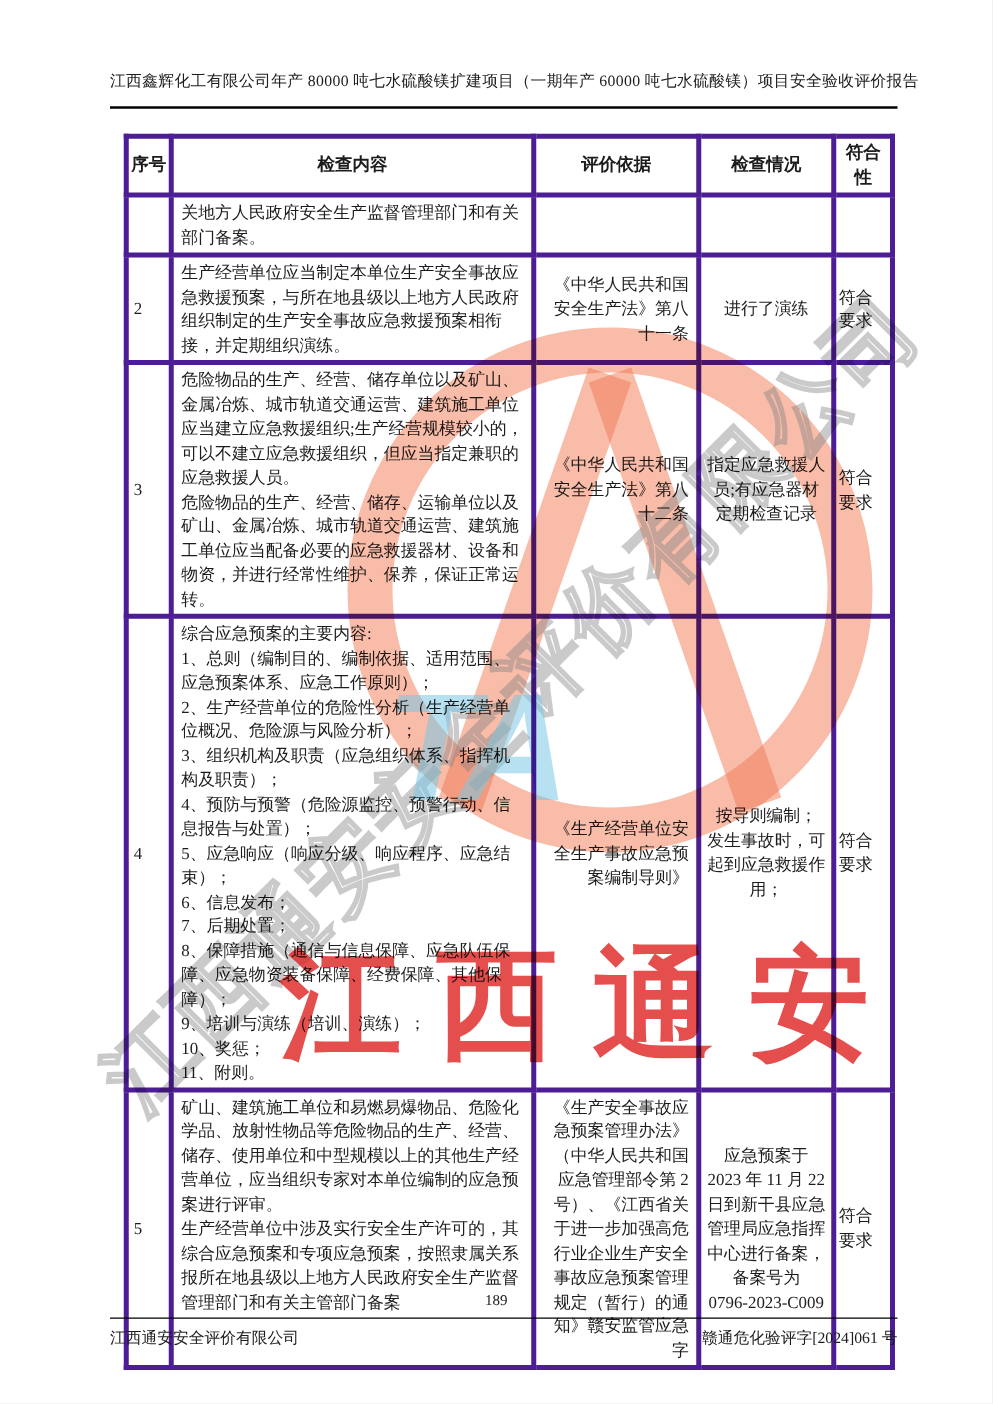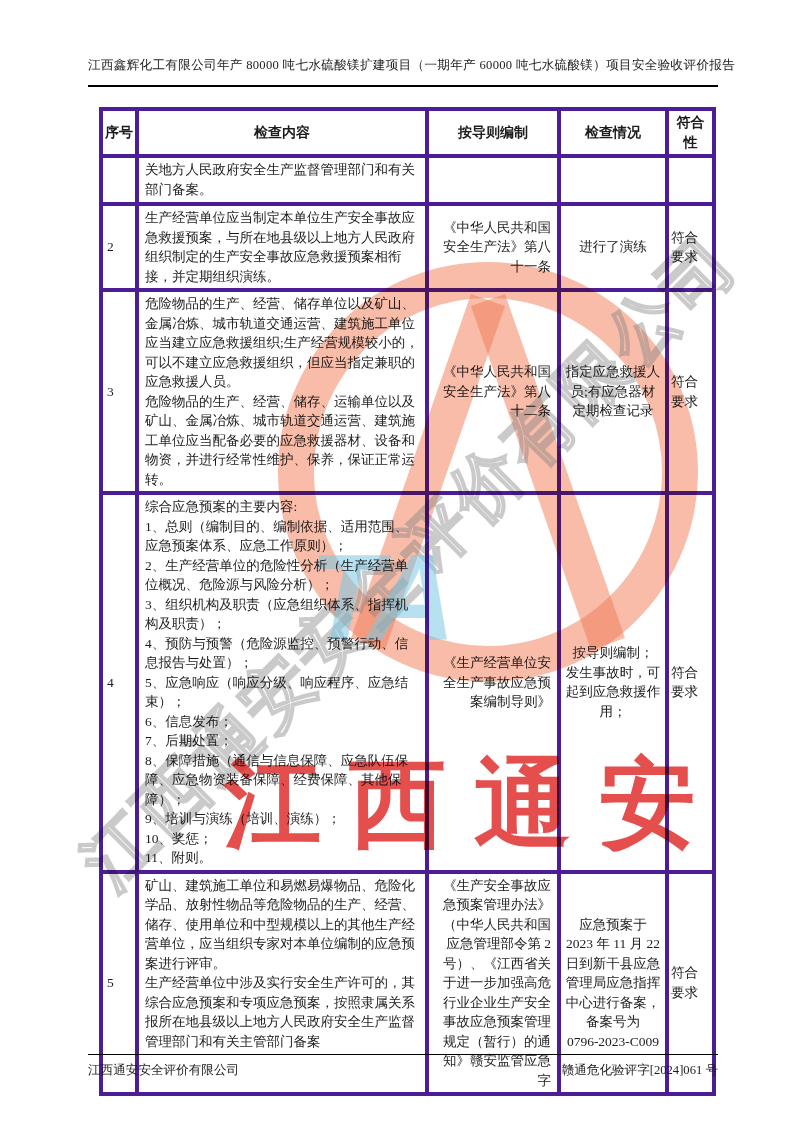--- a/index.html
+++ b/index.html
@@ -122,21 +122,21 @@
       <col style="width:36px">
         <col style="width:290px">
         <col style="width:132px">
         <col style="width:108px">
         <col style="width:47px">
     </colgroup>
     <thead>
       <tr>
         <th>序号</th>
         <th>检查内容</th>
-        <th>按导则编制</th>
+        <th>评价依据</th>
         <th>检查情况</th>
         <th>符合性</th>
       </tr>
     </thead>
     <tbody>
       <tr class="row-r1">
         <td class="no"></td>
         <td class="content">关地方人民政府安全生产监督管理部门和有关部门备案。</td>
         <td class="basis"></td>
         <td class="situation"></td>
@@ -181,20 +181,21 @@
         <td class="content">矿山、建筑施工单位和易燃易爆物品、危险化学品、放射性物品等危险物品的生产、经营、储存、使用单位和中型规模以上的其他生产经营单位，应当组织专家对本单位编制的应急预案进行评审。
 生产经营单位中涉及实行安全生产许可的，其综合应急预案和专项应急预案，按照隶属关系报所在地县级以上地方人民政府安全生产监督管理部门和有关主管部门备案</td>
         <td class="basis">《生产安全事故应急预案管理办法》（中华人民共和国应急管理部令第 2 号）、《江西省关于进一步加强高危行业企业生产安全事故应急预案管理规定（暂行）的通知》赣安监管应急字</td>
         <td class="situation">应急预案于 2023 年 11 月 22 日到新干县应急管理局应急指挥中心进行备案，备案号为
 0796-2023-C009</td>
         <td class="conformity">符合要求</td>
       </tr>
     </tbody>
   </table>
 
+  <div class="page-number">189</div>
   <div class="footer-rule"></div>
   <div class="doc-footer">
     <span>江西通安安全评价有限公司</span>
     <span>赣通危化验评字[2024]061 号</span>
   </div>
 
   <div class="watermark-layer">
     <svg class="wm-logo" width="440" height="440" viewBox="0 0 440 440">
       <circle cx="220" cy="220" r="192" fill="none" stroke="rgba(242,122,83,0.50)" stroke-width="36"></circle>
       <path d="M220 48 L100 392" fill="none" stroke="rgba(242,122,83,0.50)" stroke-width="36"></path>

